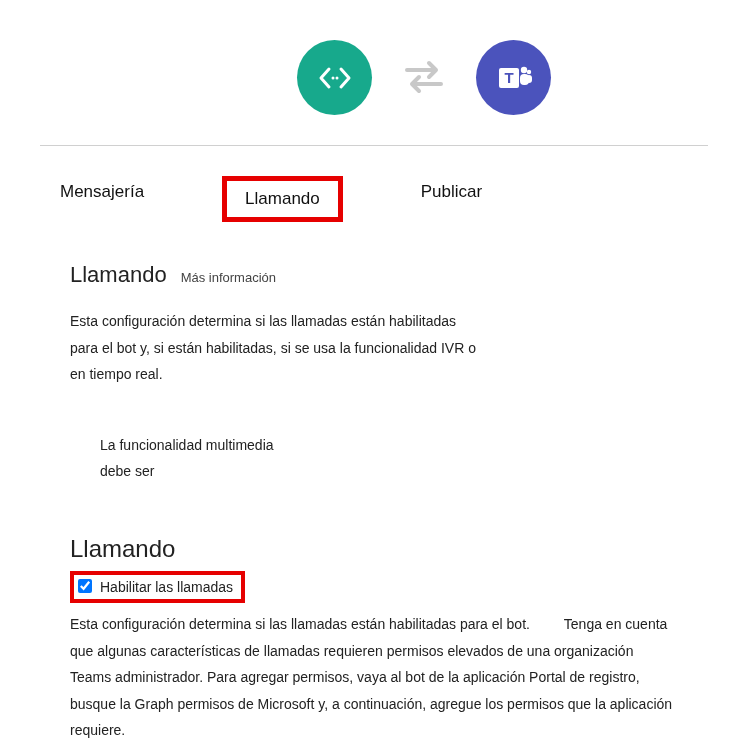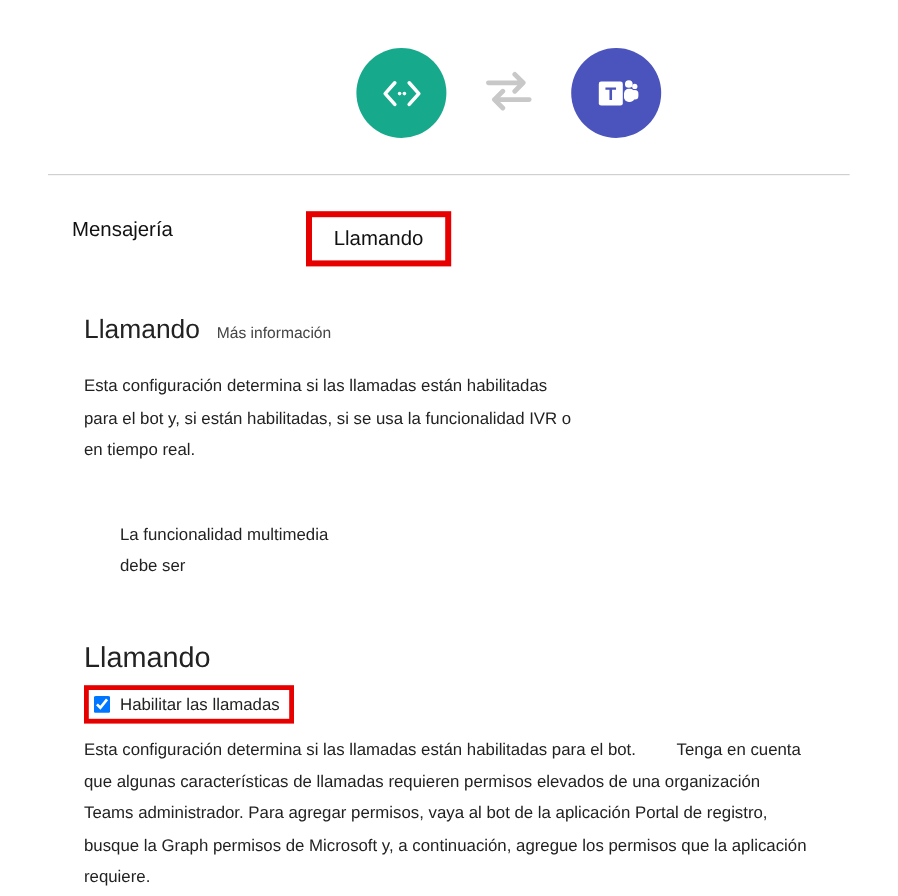--- a/index.html
+++ b/index.html
@@ -29,21 +29,21 @@
     .icon-green { background: #17a98c; }
     .icon-purple { background: #4b53bc; }
     .arrows-icon { color: #c8c8c8; }
     .divider {
       border: none;
       border-top: 1px solid #d0d0d0;
       margin: 0 40px;
     }
     .tabs {
       display: flex;
-      gap: 101px;
+      gap: 68px;
       padding: 30px 50px 40px 50px;
       align-items: flex-start;
     }
     .tab {
       font-size: 17px;
       color: #111;
       padding: 6px 10px;
       cursor: pointer;
     }
     .tab-highlight {
@@ -79,21 +79,20 @@
       vertical-align: top;
     }
     .subsection-title {
       font-size: 24px;
       font-weight: 400;
       color: #222;
       margin-bottom: 8px;
     }
     .checkbox-row {
       display: flex;
-      align-items: center;
       gap: 8px;
       border: 4px solid #e60000;
       padding: 4px 8px 4px 4px;
       width: fit-content;
       margin-bottom: 8px;
     }
     .checkbox-input {
       width: 14px;
       height: 14px;
     }
@@ -156,20 +155,21 @@
       <rect x="35" y="20" width="6" height="8" rx="3" fill="#ffffff"></rect>
     </svg>
   </div>
 </div>
 
 <hr class="divider">
 
 <div class="tabs">
   <div class="tab">Mensajería</div>
   <div class="tab tab-highlight">Llamando</div>
+  <div class="tab">Publicar</div>
 </div>
 
 <div class="content">
 
   <div class="section-title-row">
     <div class="section-title">Llamando</div>
     <div class="more-info">Más información</div>
   </div>
 
   <div class="desc-text">

